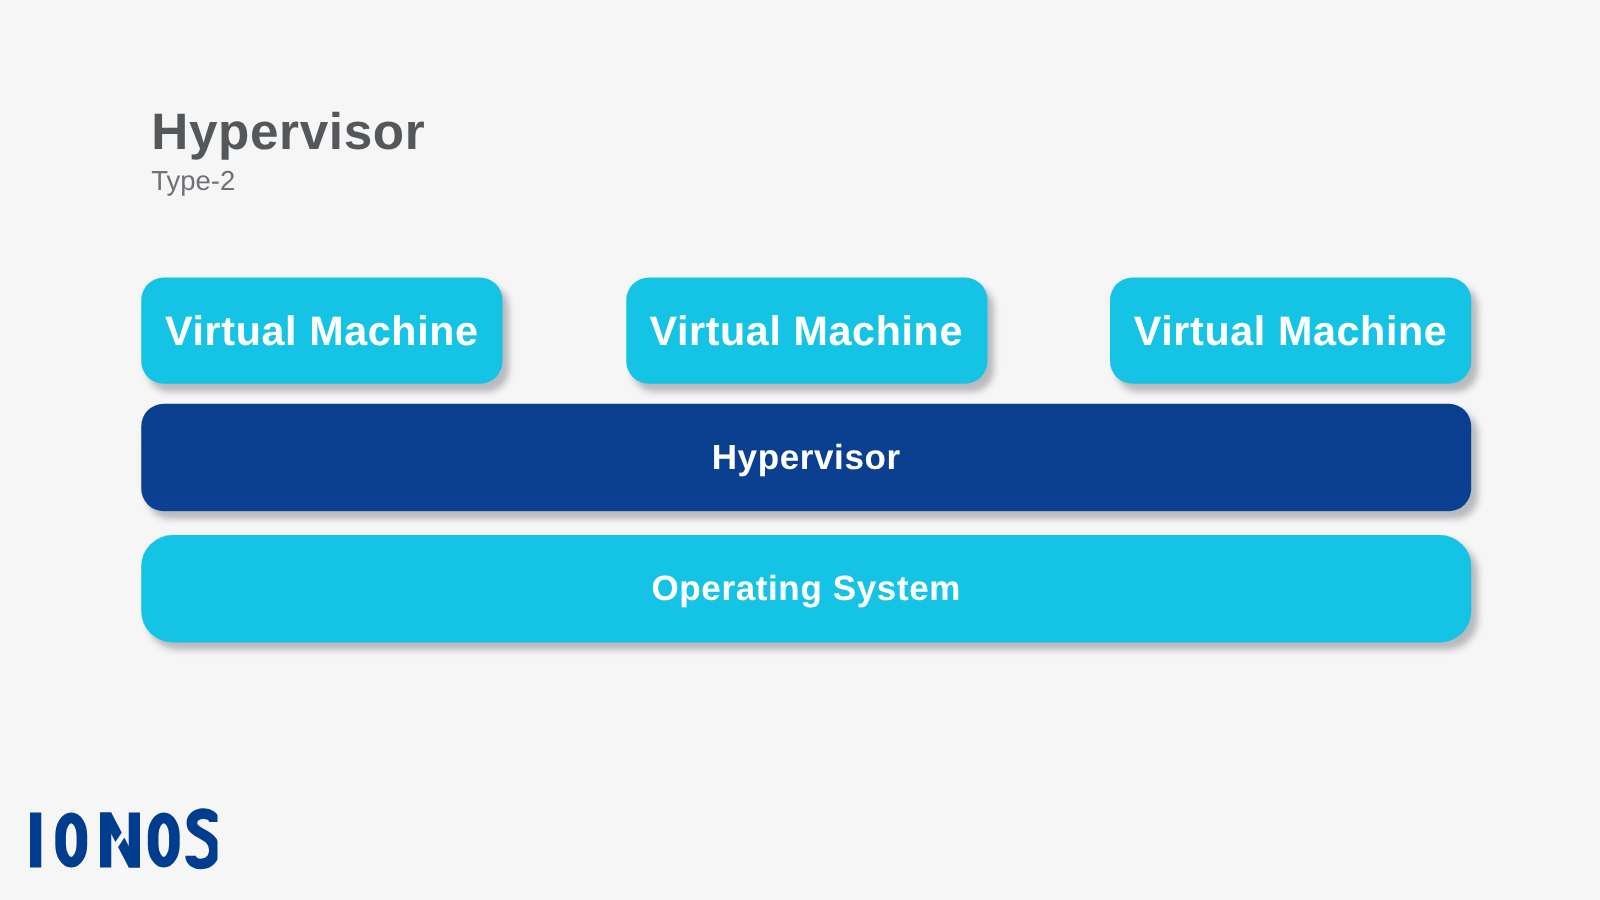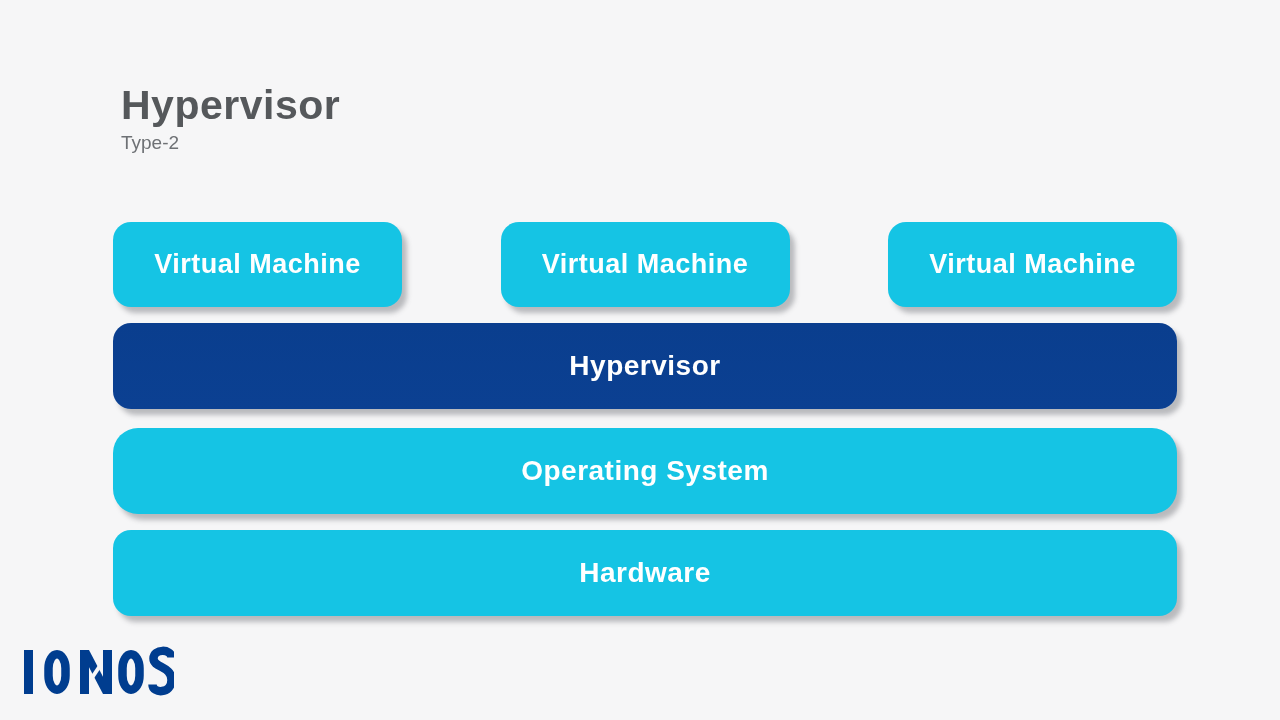--- a/index.html
+++ b/index.html
@@ -23,21 +23,21 @@
     top: 82px;
     font-size: 41px;
     font-weight: 700;
     color: #55585b;
     letter-spacing: 0.5px;
   }
   .page-subtitle {
     position: absolute;
     left: 121px;
     top: 132px;
-    font-size: 19px;
+    font-size: 22px;
     font-weight: 400;
     color: #6e7175;
   }
   .box {
     position: absolute;
     border-radius: 18px;
     box-shadow: 5px 6px 5px rgba(110, 112, 120, 0.45);
     display: flex;
     align-items: center;
     justify-content: center;
@@ -63,21 +63,21 @@
     width: 289px;
     height: 85px;
     border-radius: 18px;
     box-shadow: 5px 6px 5px rgba(110, 112, 120, 0.45);
     background: #15c4e4;
     display: flex;
     align-items: center;
     justify-content: center;
     color: #ffffff;
     font-weight: 700;
-    font-size: 27px;
+    font-size: 33px;
     letter-spacing: 0.5px;
   }
   .layer-hypervisor { left: 113px; top: 323px; width: 1064px; height: 86px; }
   .layer-os         { left: 113px; top: 428px; width: 1064px; height: 86px; border-radius: 25px; }
   .layer-hardware   { left: 113px; top: 530px; width: 1064px; height: 86px; }
 
   .logo {
     position: absolute;
     left: 22px;
     top: 644px;
@@ -97,21 +97,20 @@
   <div class="vm-row">
     <div class="vm-box">Virtual Machine</div>
     <div class="vm-box">Virtual Machine</div>
     <div class="vm-box">Virtual Machine</div>
   </div>
 
   <div class="box navy layer-hypervisor">Hypervisor</div>
 
   <div class="box cyan layer-os">Operating System</div>
 
-  <div class="box cyan layer-hardware">Hardware</div>
 
   <svg class="logo" viewBox="0 0 152 56" role="img" aria-label="IONOS">
     <g stroke="#003d8f" fill="#003d8f">
 
       <rect x="2" y="6" width="9" height="44" stroke="none"></rect>
 
       <rect x="26.5" y="10.25" width="17" height="35.5" rx="8.5" ry="14" fill="none" stroke-width="8.5"></rect>
 
       <rect x="58" y="6" width="9" height="44" stroke="none"></rect>
       <polygon points="58,6 67,6 90,50 81,50" stroke="none"></polygon>

